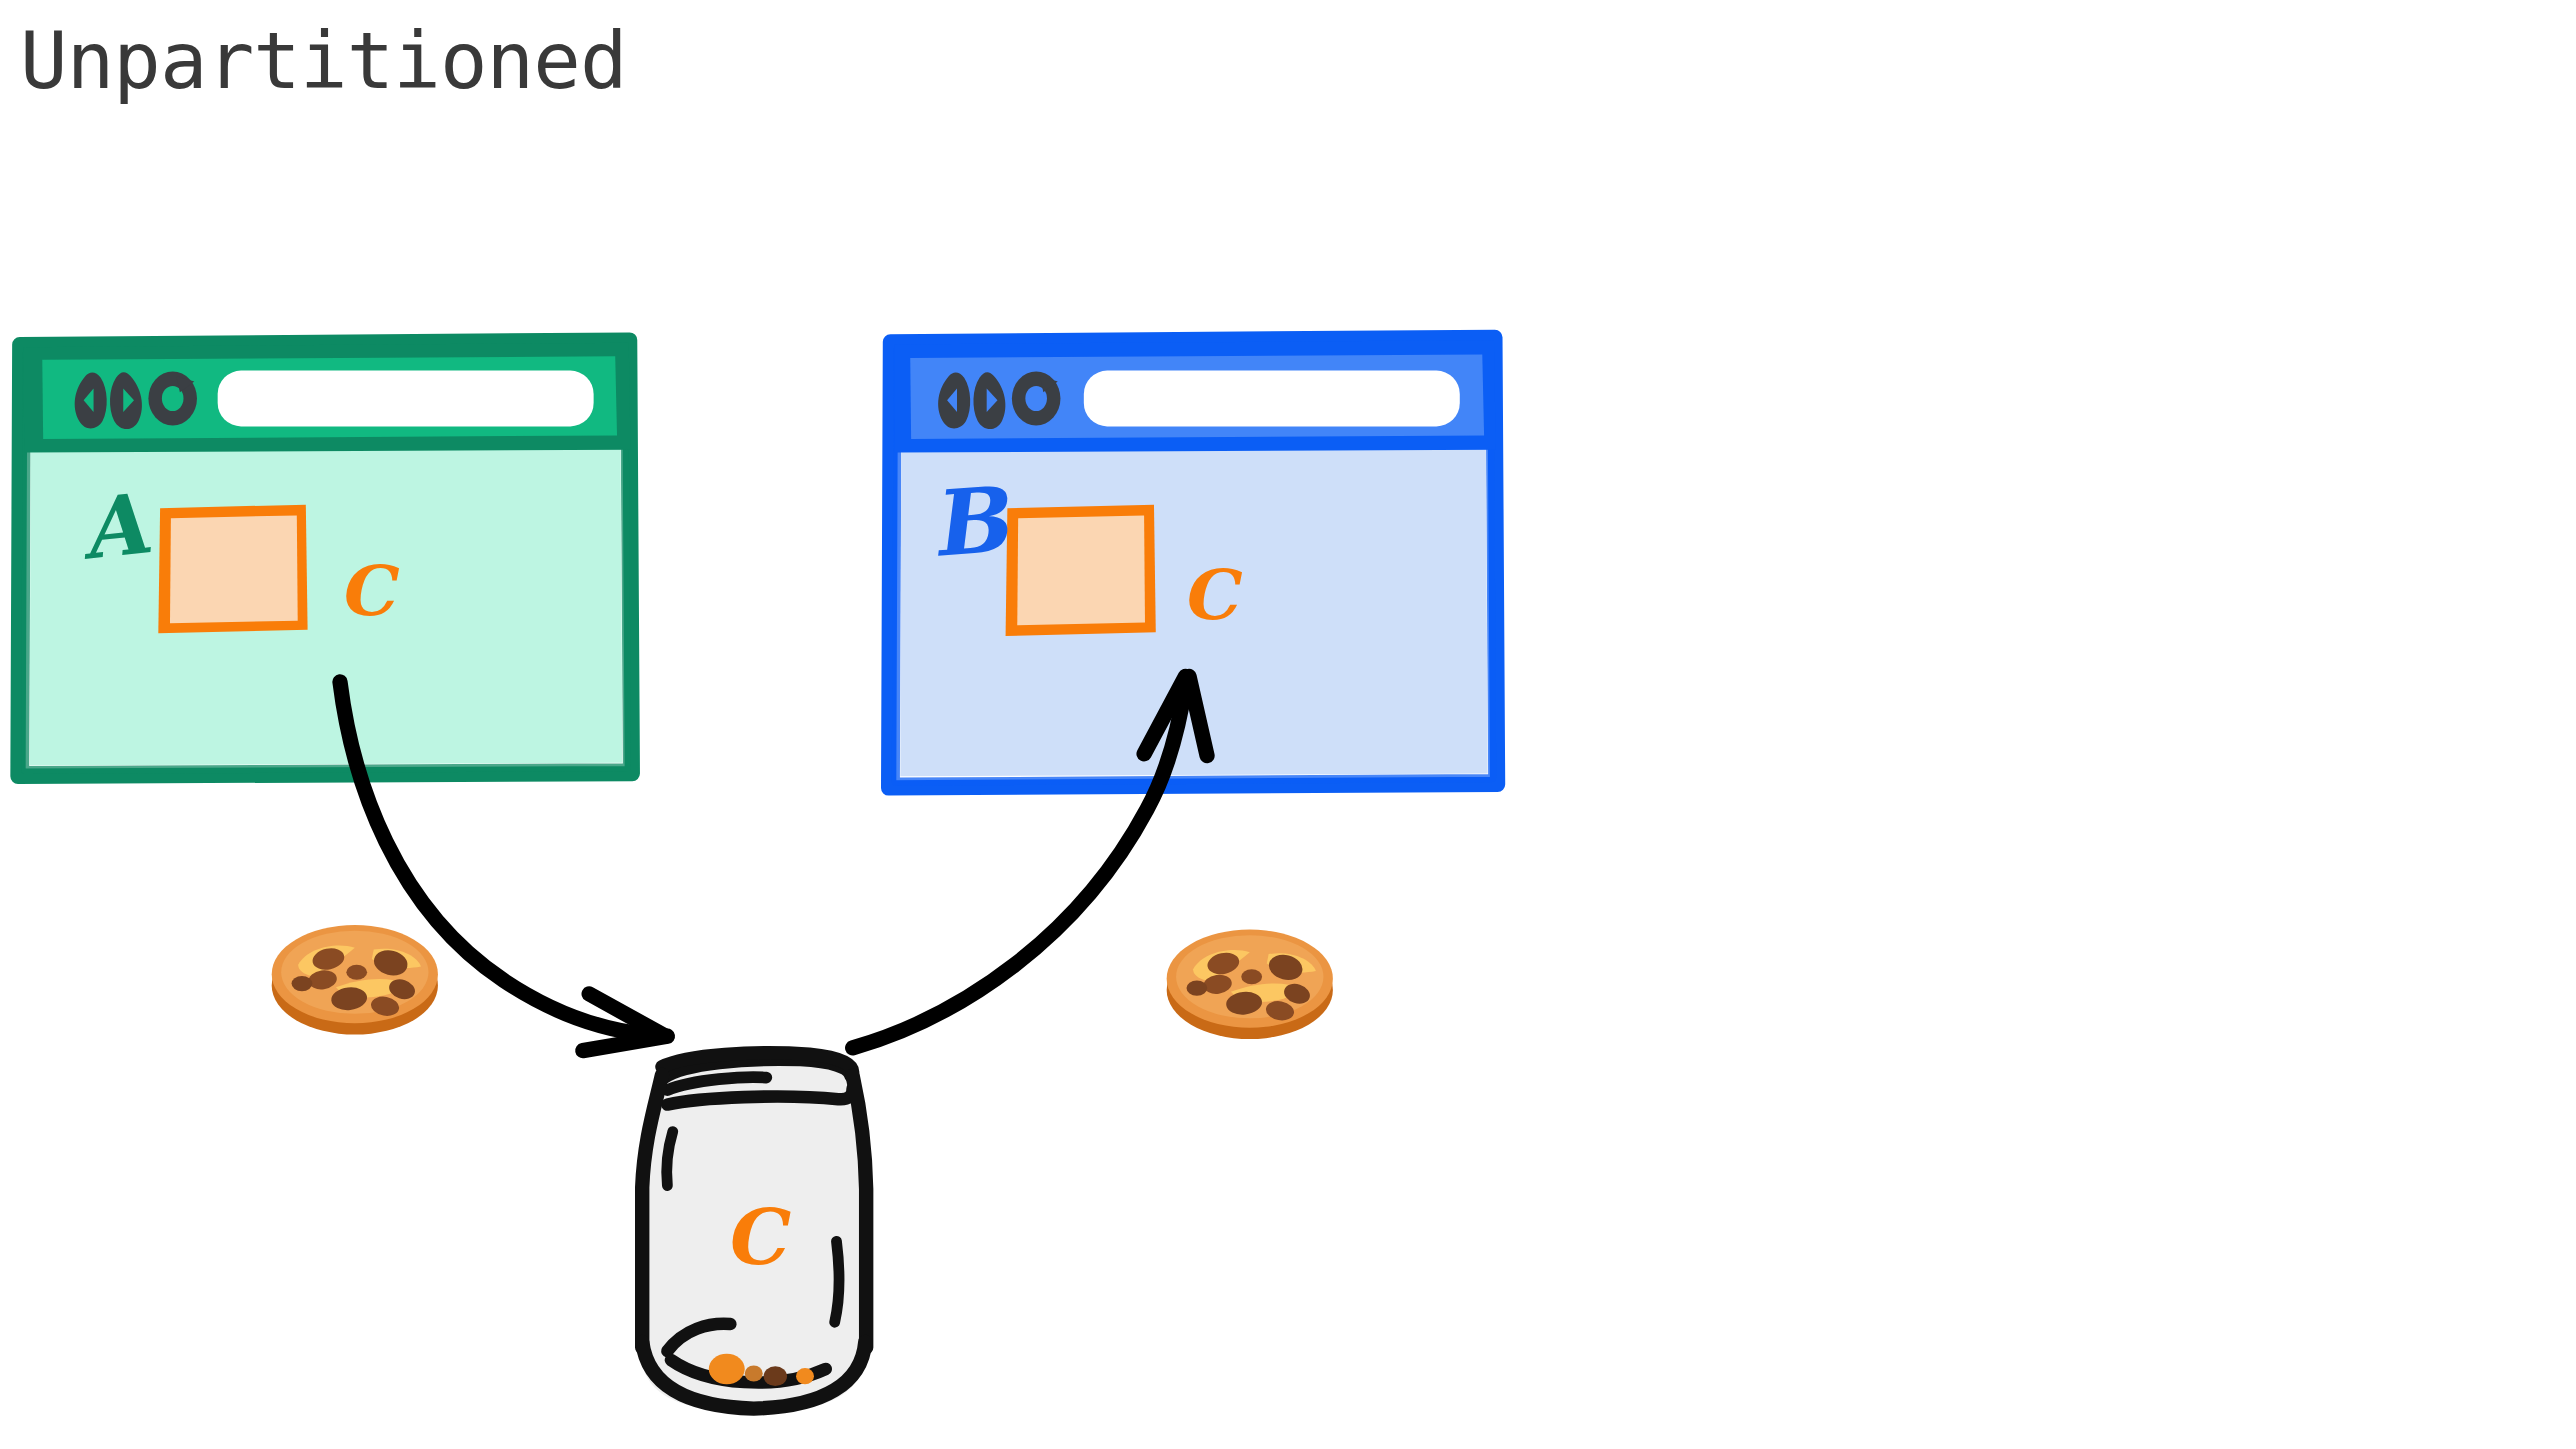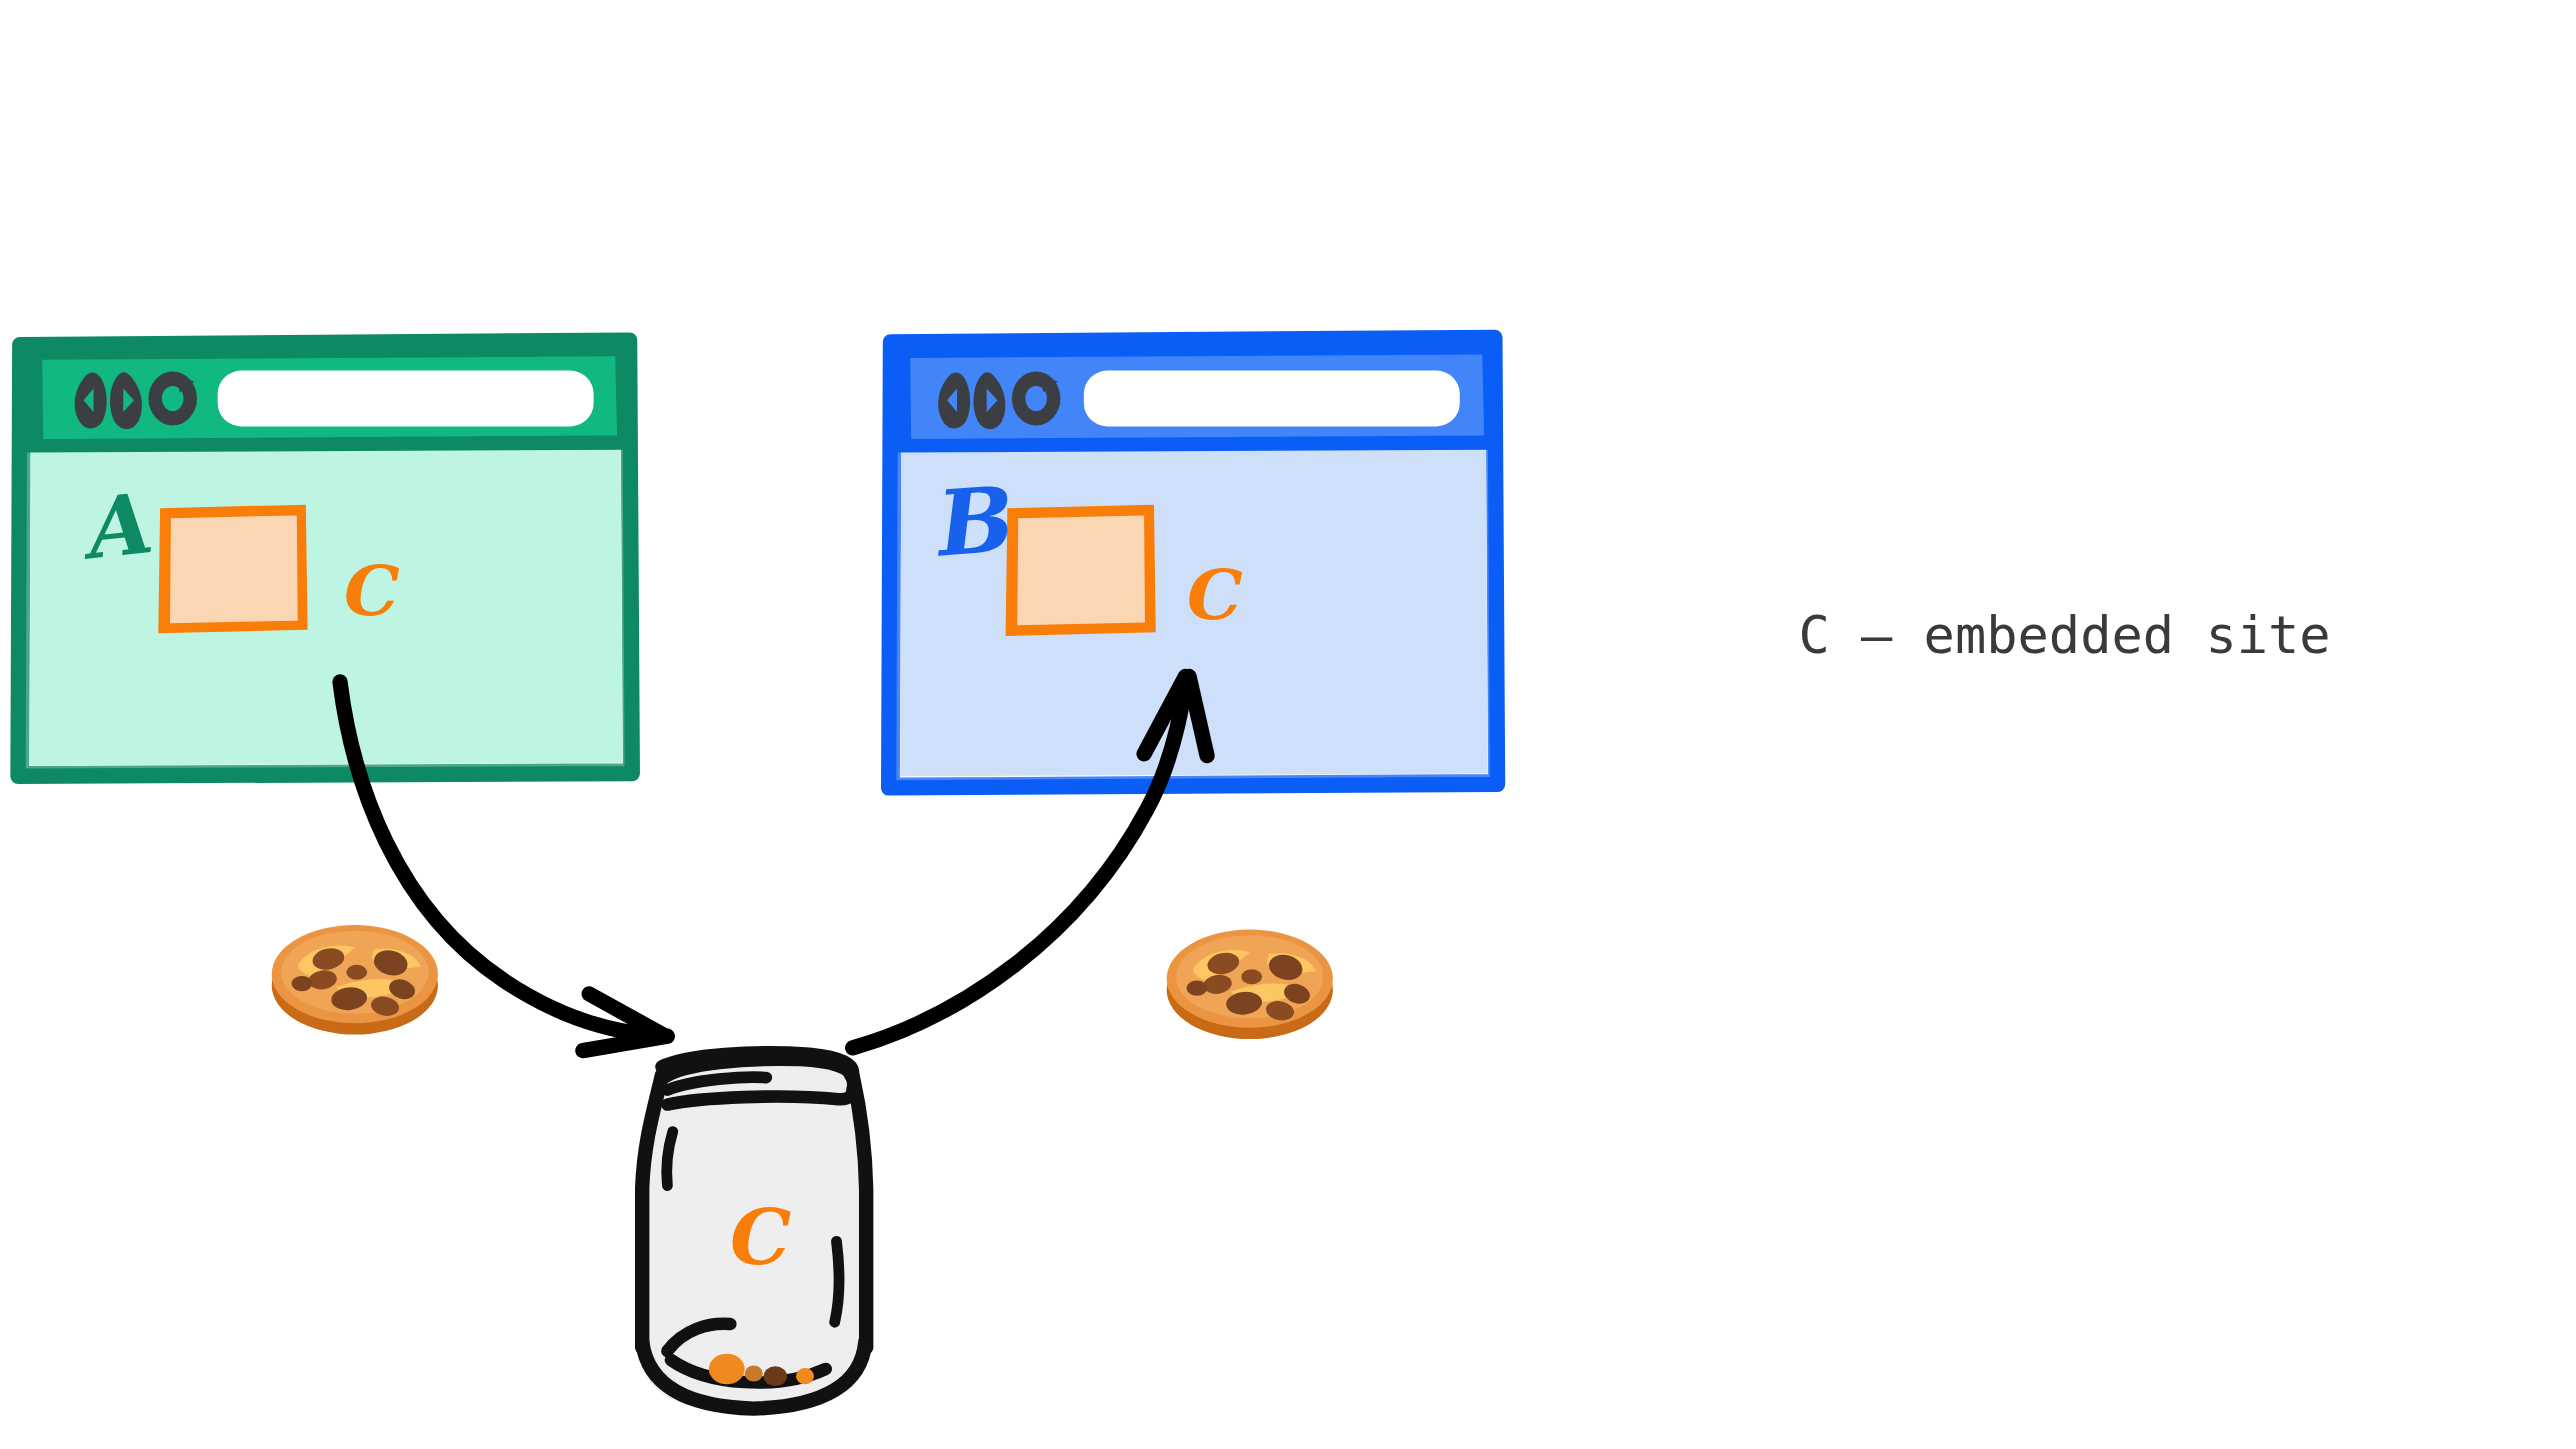--- a/index.html
+++ b/index.html
@@ -220,23 +220,23 @@
       <path d="M748,1258 C742,1278 740,1298 742,1318" fill="none" stroke="#111111" stroke-width="12" stroke-linecap="round"></path>
       <path d="M930,1380 C934,1412 934,1444 928,1470" fill="none" stroke="#111111" stroke-width="12" stroke-linecap="round"></path>
 
       <ellipse cx="808" cy="1522" rx="20" ry="17" fill="#f18a1e"></ellipse>
       <ellipse cx="838" cy="1527" rx="10" ry="9" fill="#c87a2c"></ellipse>
       <ellipse cx="862" cy="1530" rx="13" ry="11" fill="#6b3a1b"></ellipse>
       <ellipse cx="895" cy="1530" rx="10" ry="9" fill="#f18a1e"></ellipse>
     </g>
   </svg>
 
+  <div class="title">Unpartitioned</div>
 
   <div class="legend">
-    <div>C — embedded site</div>
   </div>
 
   <div class="hand-letter letter-a">A</div>
 
   <div class="hand-letter letter-b">B</div>
 
   <div class="letter-c-box letter-c-green">C</div>
 
   <div class="letter-c-box letter-c-blue">C</div>
 

